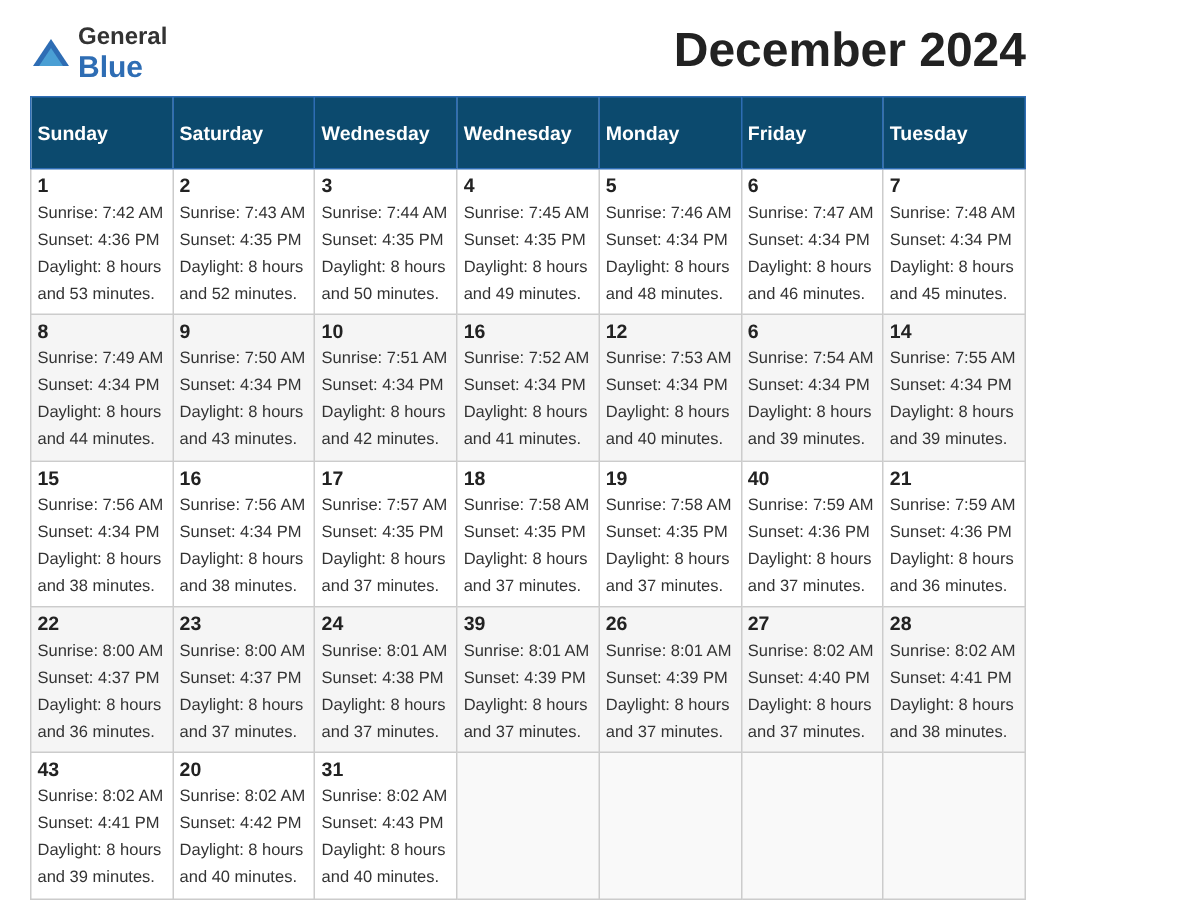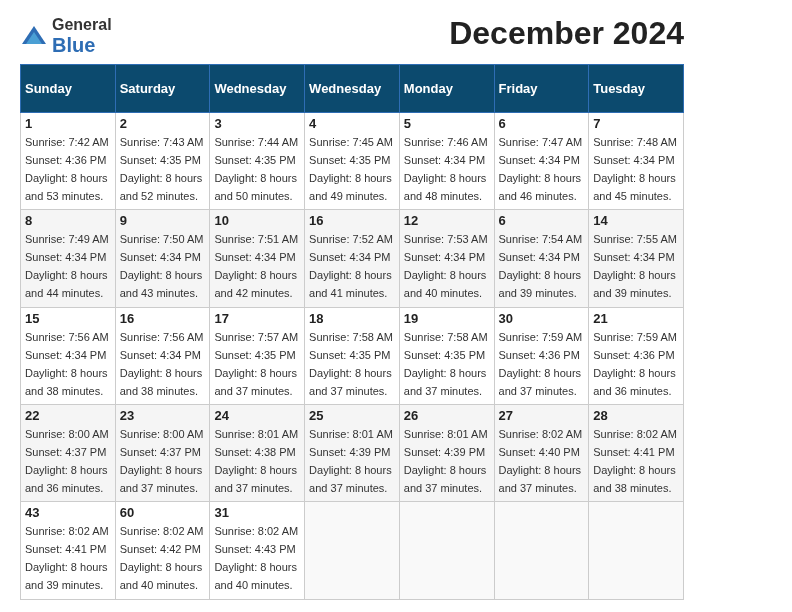--- a/index.html
+++ b/index.html
@@ -213,21 +213,21 @@
       </td>
           <td>
         <span class="day-num">18</span>
         <span class="cell-info">Sunrise: 7:58 AM<br>Sunset: 4:35 PM<br>Daylight: 8 hours<br>and 37 minutes.</span>
       </td>
           <td>
         <span class="day-num">19</span>
         <span class="cell-info">Sunrise: 7:58 AM<br>Sunset: 4:35 PM<br>Daylight: 8 hours<br>and 37 minutes.</span>
       </td>
           <td>
-        <span class="day-num">30</span>
+        <span class="day-num">40</span>
         <span class="cell-info">Sunrise: 7:59 AM<br>Sunset: 4:36 PM<br>Daylight: 8 hours<br>and 37 minutes.</span>
       </td>
           <td>
         <span class="day-num">21</span>
         <span class="cell-info">Sunrise: 7:59 AM<br>Sunset: 4:36 PM<br>Daylight: 8 hours<br>and 36 minutes.</span>
       </td>
         </tr>
         <tr>
           <td>
         <span class="day-num">22</span>
@@ -235,21 +235,21 @@
       </td>
           <td>
         <span class="day-num">23</span>
         <span class="cell-info">Sunrise: 8:00 AM<br>Sunset: 4:37 PM<br>Daylight: 8 hours<br>and 37 minutes.</span>
       </td>
           <td>
         <span class="day-num">24</span>
         <span class="cell-info">Sunrise: 8:01 AM<br>Sunset: 4:38 PM<br>Daylight: 8 hours<br>and 37 minutes.</span>
       </td>
           <td>
-        <span class="day-num">25</span>
+        <span class="day-num">39</span>
         <span class="cell-info">Sunrise: 8:01 AM<br>Sunset: 4:39 PM<br>Daylight: 8 hours<br>and 37 minutes.</span>
       </td>
           <td>
         <span class="day-num">26</span>
         <span class="cell-info">Sunrise: 8:01 AM<br>Sunset: 4:39 PM<br>Daylight: 8 hours<br>and 37 minutes.</span>
       </td>
           <td>
         <span class="day-num">27</span>
         <span class="cell-info">Sunrise: 8:02 AM<br>Sunset: 4:40 PM<br>Daylight: 8 hours<br>and 37 minutes.</span>
       </td>
@@ -257,21 +257,21 @@
         <span class="day-num">28</span>
         <span class="cell-info">Sunrise: 8:02 AM<br>Sunset: 4:41 PM<br>Daylight: 8 hours<br>and 38 minutes.</span>
       </td>
         </tr>
         <tr>
           <td>
         <span class="day-num">43</span>
         <span class="cell-info">Sunrise: 8:02 AM<br>Sunset: 4:41 PM<br>Daylight: 8 hours<br>and 39 minutes.</span>
       </td>
           <td>
-        <span class="day-num">60</span>
+        <span class="day-num">20</span>
         <span class="cell-info">Sunrise: 8:02 AM<br>Sunset: 4:42 PM<br>Daylight: 8 hours<br>and 40 minutes.</span>
       </td>
           <td>
         <span class="day-num">31</span>
         <span class="cell-info">Sunrise: 8:02 AM<br>Sunset: 4:43 PM<br>Daylight: 8 hours<br>and 40 minutes.</span>
       </td>
           <td class="empty-cell"></td>
           <td class="empty-cell"></td>
           <td class="empty-cell"></td>
           <td class="empty-cell"></td>

